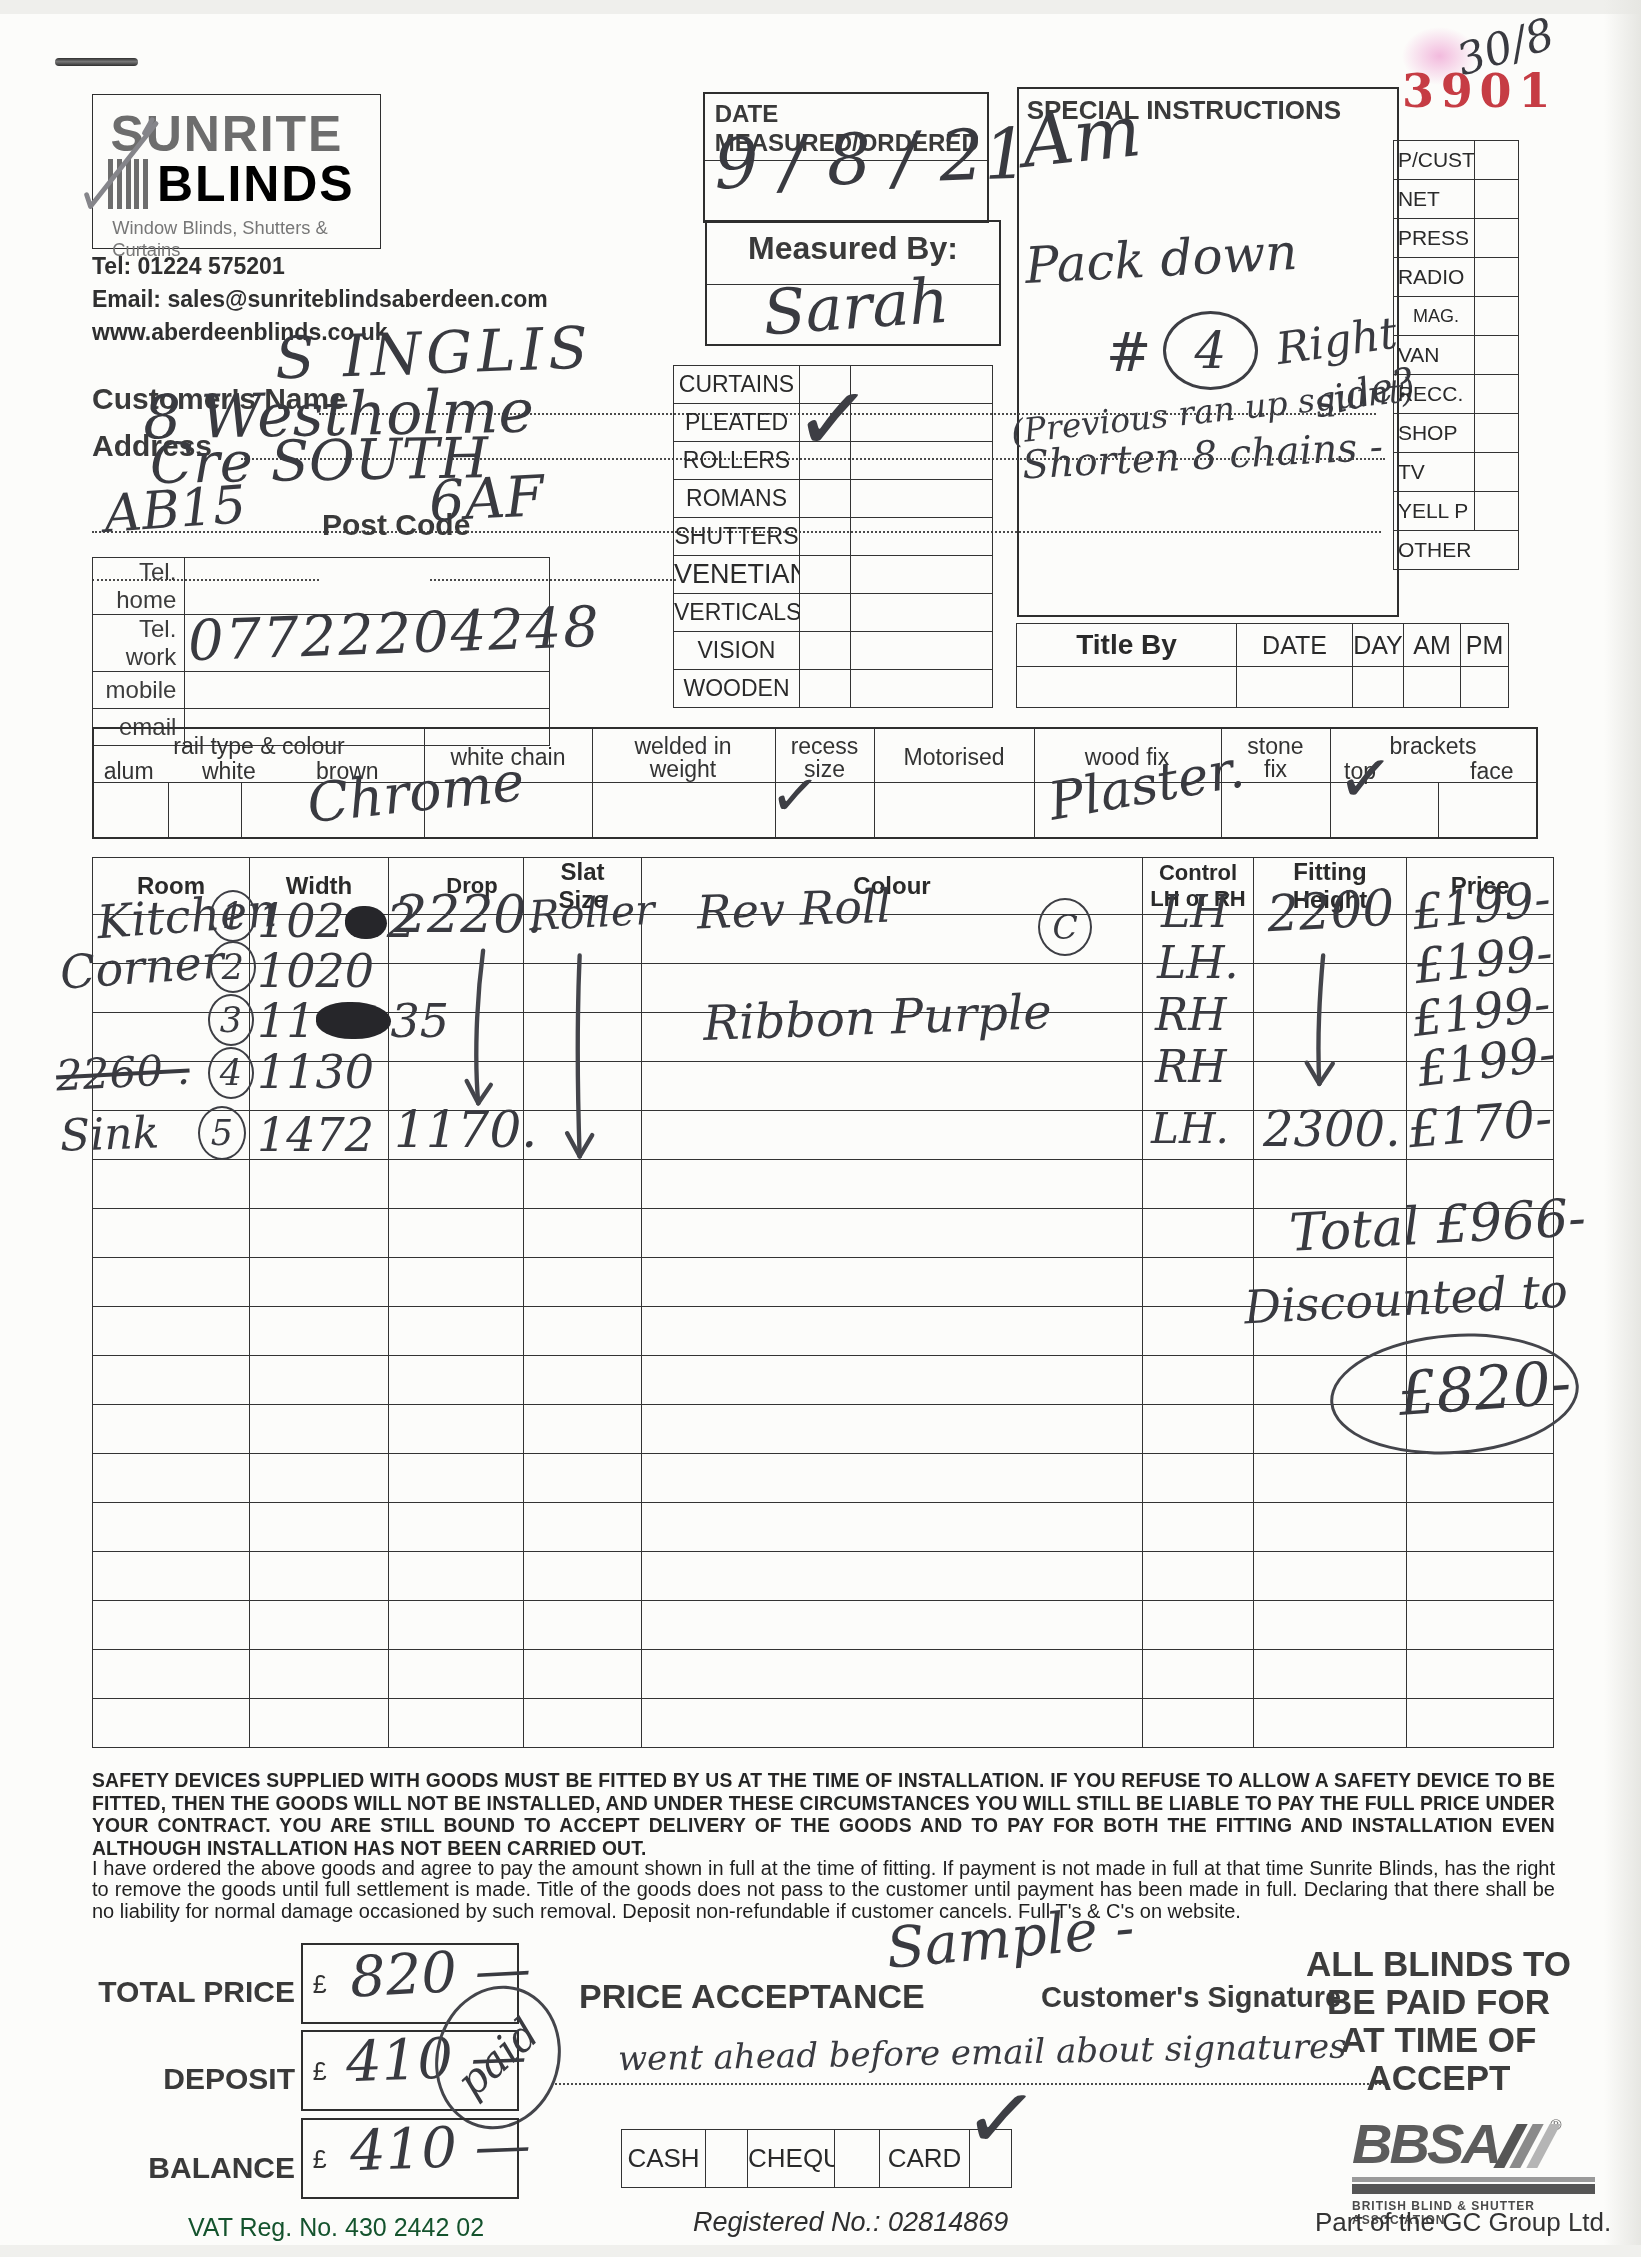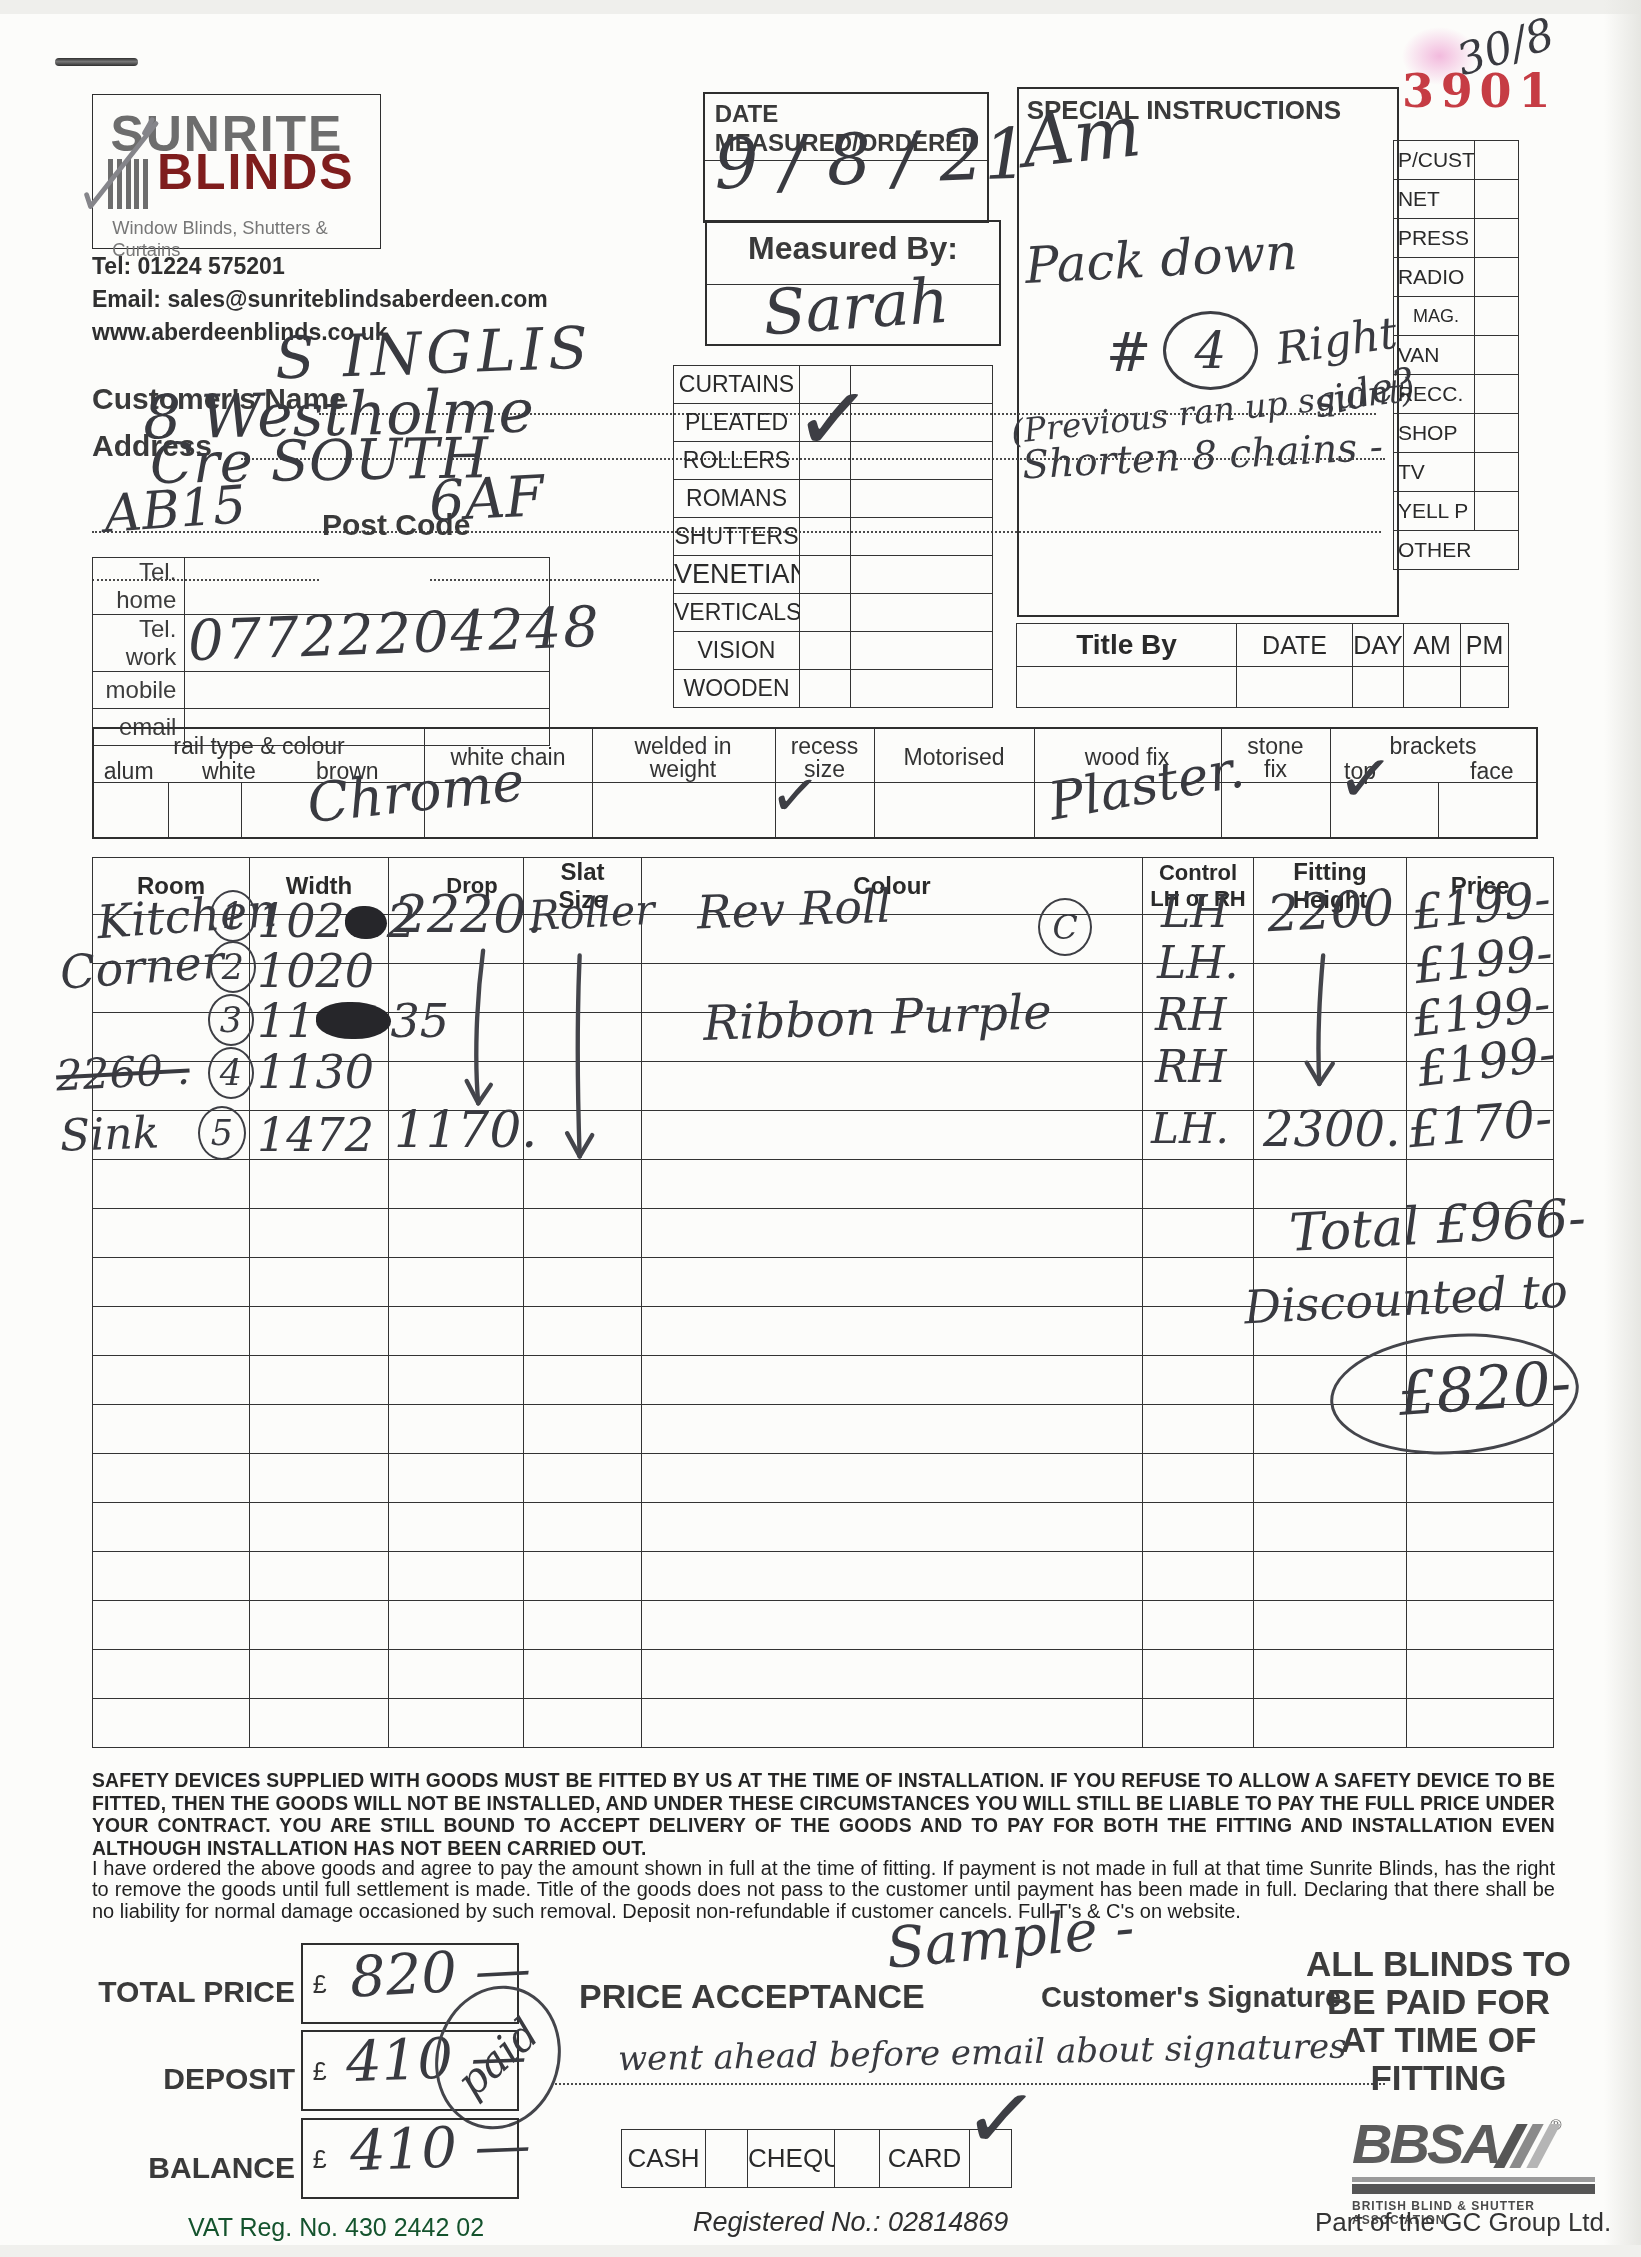--- a/index.html
+++ b/index.html
@@ -41,21 +41,21 @@
 
   <div class="abs box" style="left:92px;top:94px;width:287px;height:153px;border-width:1.9px;">
     <div class="abs" style="left:17.4px;top:9.7px;font-size:50px;font-weight:bold;color:#6d6d6d;letter-spacing:1.9px;">SUNRITE</div>
     <div class="abs" style="left:15.4px;top:64px;width:42px;height:50px;display:flex;gap:3.9px;">
       <span style="width:4.8px;background:#6d6d6d;"></span>
         <span style="width:4.8px;background:#6d6d6d;"></span>
         <span style="width:4.8px;background:#6d6d6d;"></span>
         <span style="width:4.8px;background:#6d6d6d;"></span>
         <span style="width:4.8px;background:#6d6d6d;"></span>
     </div>
-    <div class="abs" style="left:64px;top:48px;font-size:50px;font-weight:bold;color:#7f1d1d;letter-spacing:1.9px;">BLINDS</div>
+    <div class="abs" style="left:64px;top:60px;font-size:50px;font-weight:bold;color:#000000;letter-spacing:1.9px;">BLINDS</div>
     <div class="abs" style="left:19.3px;top:122px;font-size:18.3px;color:#777;">Window Blinds, Shutters &amp; Curtains</div>
   </div>
   <svg class="abs" style="left:77px;top:106px;" width="106" height="116" viewBox="0 0 110 120">
     <path d="M82 18 L14 104 M78 14 L70 28 M14 104 L10 92" stroke="#85858a" stroke-width="5" fill="none" stroke-linecap="round"></path>
   </svg>
   <div class="abs" style="left:92px;top:253px;font-size:23px;font-weight:bold;color:#2f2f2f;">Tel: 01224 575201</div>
   <div class="abs" style="left:92px;top:286px;font-size:23px;font-weight:bold;color:#2f2f2f;">Email: sales@sunriteblindsaberdeen.com</div>
   <div class="abs" style="left:92px;top:319px;font-size:23px;font-weight:bold;color:#2f2f2f;">www.aberdeenblinds.co.uk</div>
 
   <div class="abs box" style="left:703px;top:92px;width:282px;height:127px;">
@@ -617,21 +617,21 @@
       </tr>
     </tbody>
       </table>
   </div>
   <div class="abs hw tick" style="left:964px;top:2074px;font-size:89px;transform:rotate(6deg);">✓</div>
 
   <div class="abs" style="left:1284px;top:1945px;width:309px;text-align:center;font-weight:bold;color:#3c3c3c;font-size:35px;line-height:38px;">
     <div>ALL BLINDS TO</div>
       <div>BE PAID FOR</div>
       <div>AT TIME OF</div>
-      <div>FITTING</div>
+      <div>ACCEPT</div>
   </div>
 
   <div class="abs" style="left:1352px;top:2116px;width:270px;">
     <div style="display:flex;align-items:flex-end;">
       <span style="font-size:56px;font-weight:bold;font-style:italic;color:#5c5c5c;letter-spacing:-2.9px;line-height:1;">BBSA</span>
       <span class="logo-bars"><span style="background:#555;"></span><span style="background:#8a8a8a;"></span><span style="background:#b5b5b5;"></span></span>
       <span style="font-size:15.4px;color:#666;vertical-align:top;margin-left:1.9px;align-self:flex-start;">®</span>
     </div>
     <div style="width:243px;height:4.8px;background:#9a9a9a;margin-top:4.8px;"></div>
     <div style="width:243px;height:9.7px;background:#555;margin-top:2.9px;"></div>

